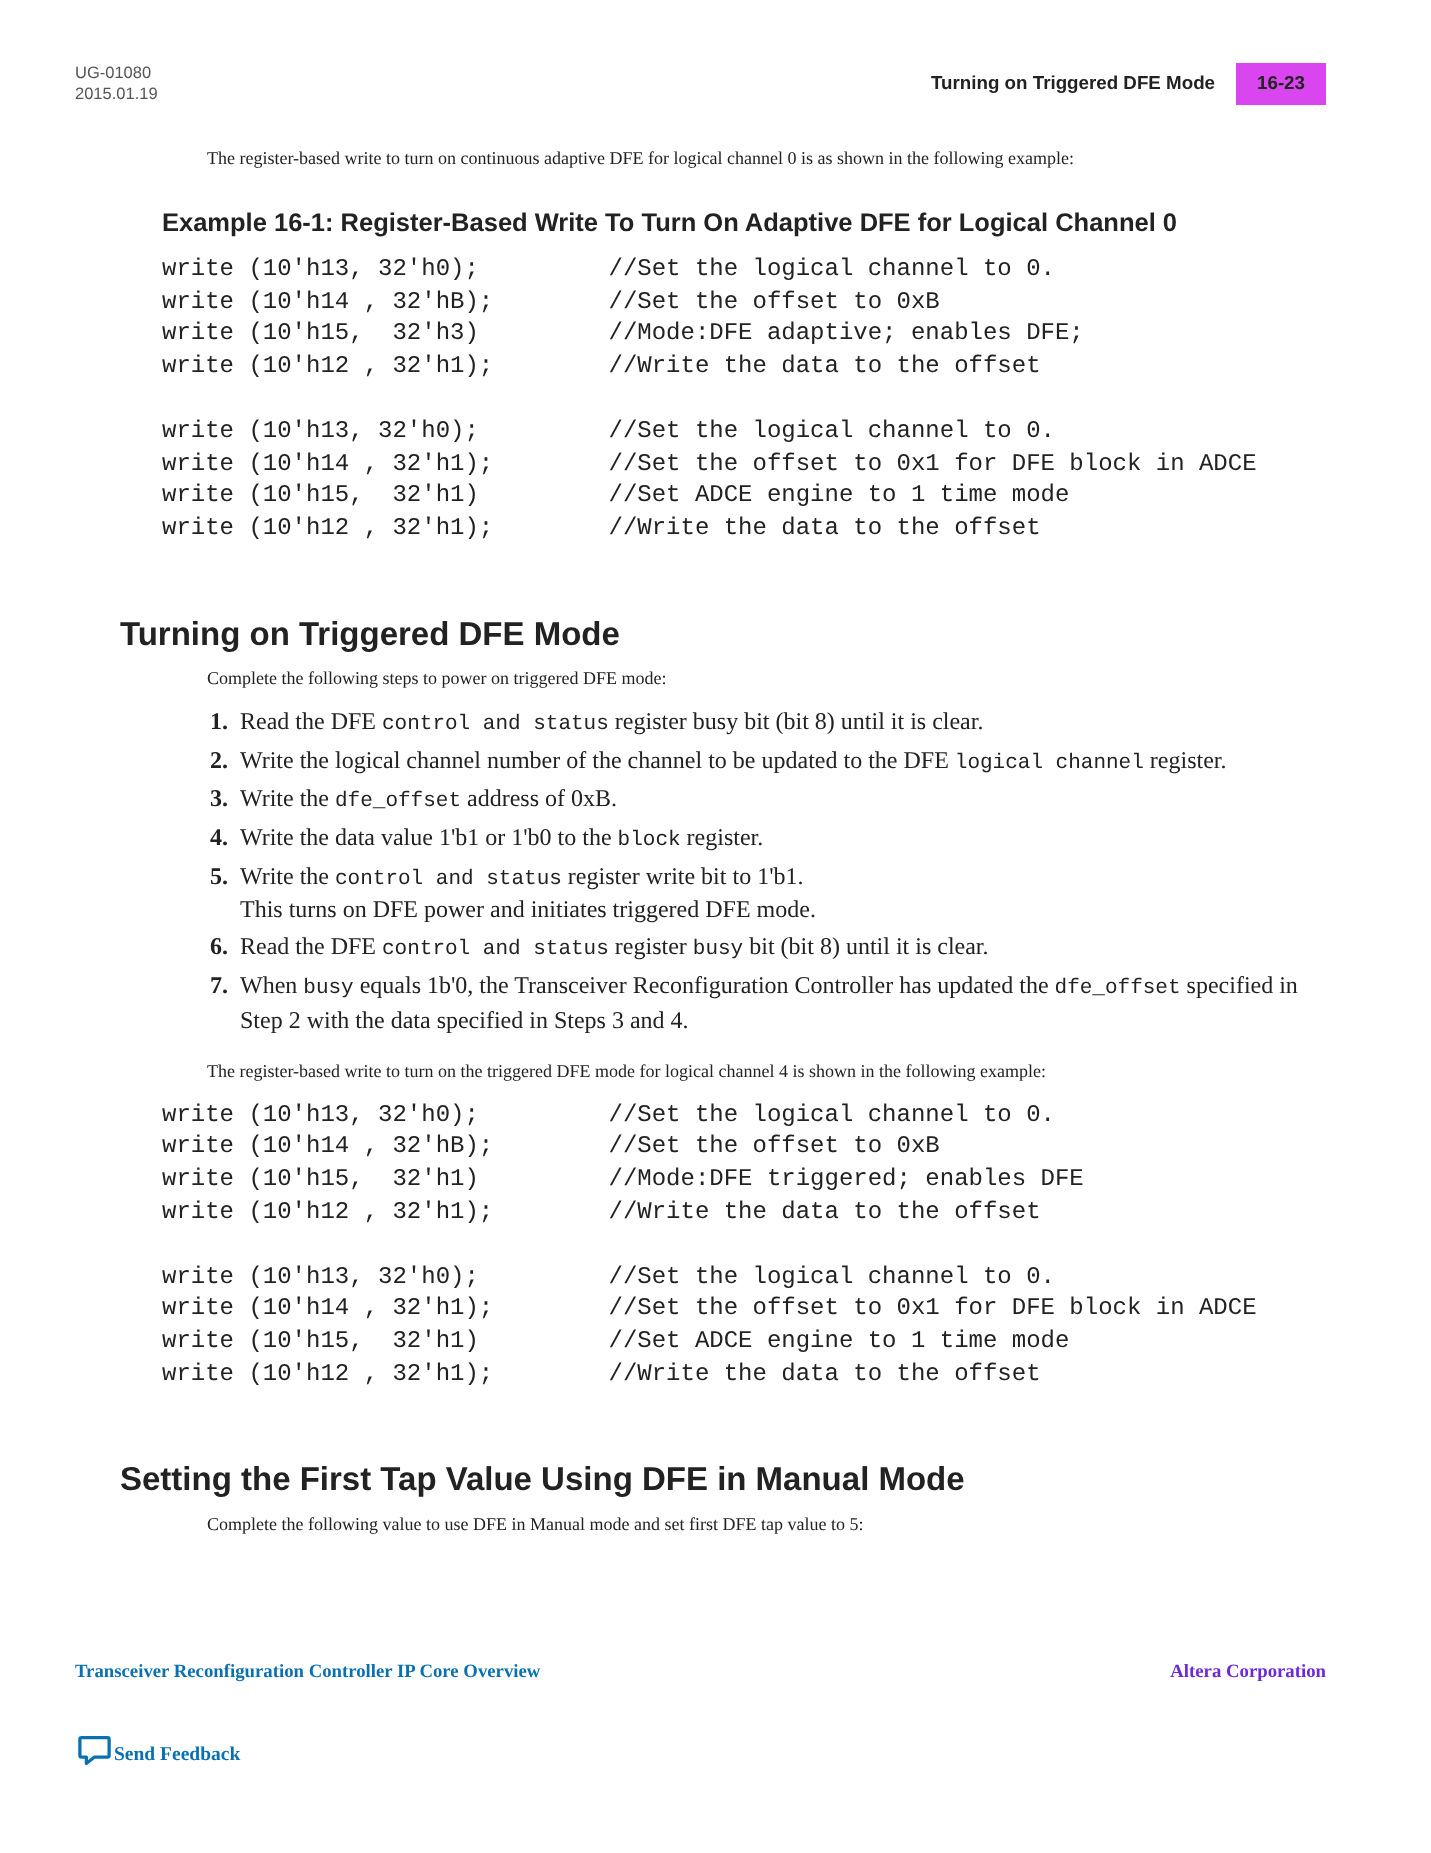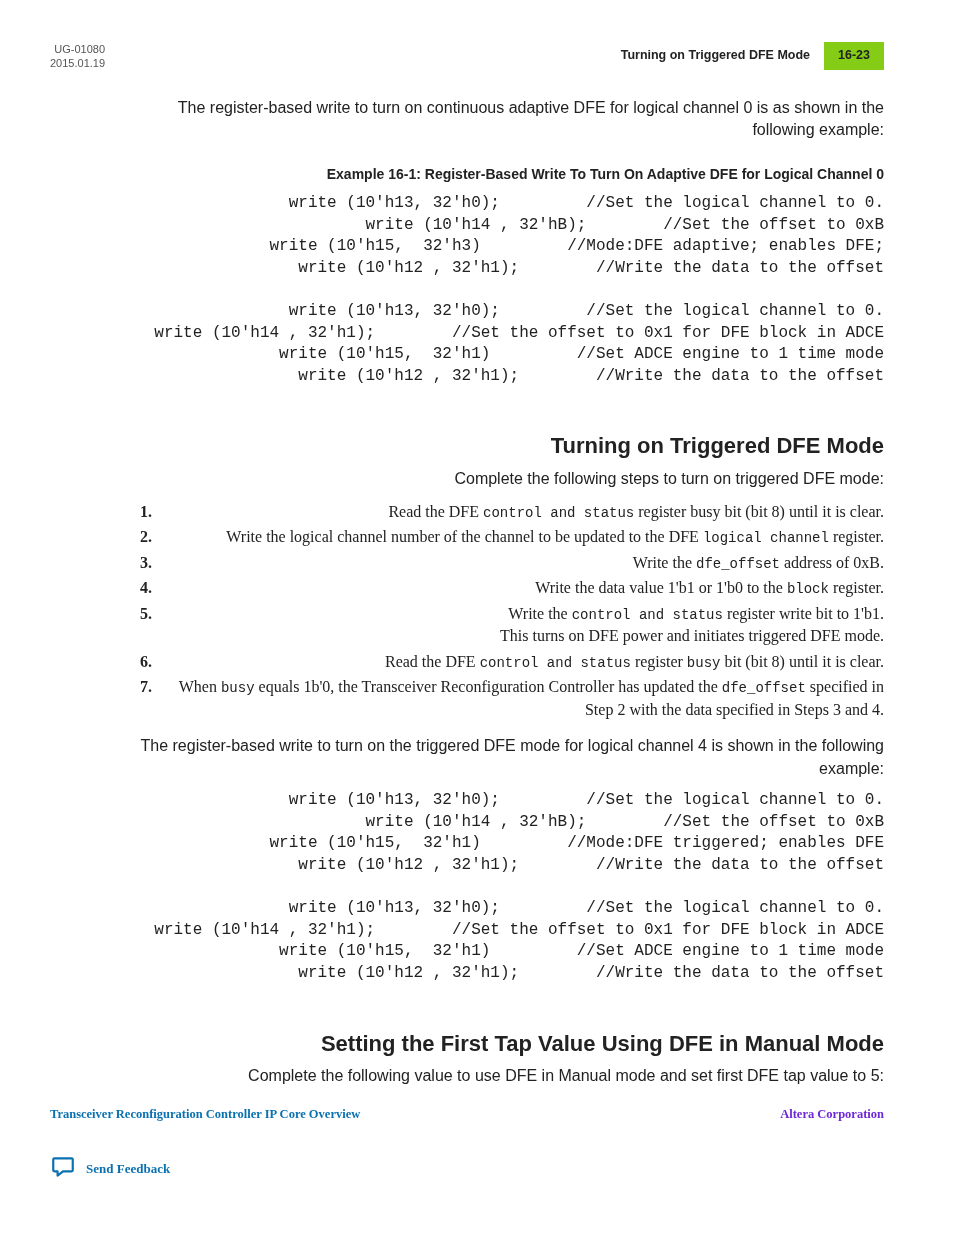--- a/index.html
+++ b/index.html
@@ -10,21 +10,20 @@
     color: #222;
     font-size: 16px;
     line-height: 1.4;
   }
   .page {
     width: 954px;
     height: 1235px;
     box-sizing: border-box;
     padding: 42px 70px 30px 50px;
     position: relative;
-    text-align: right;
   }
   .topbar {
     display: flex;
     justify-content: space-between;
     align-items: flex-start;
     font-family: "Segoe UI", "Helvetica Neue", Arial, sans-serif;
     margin-bottom: 26px;
   }
   .top-left {
     font-size: 11px;
@@ -35,35 +34,35 @@
     display: flex;
     align-items: stretch;
     font-size: 12.5px;
     font-weight: 700;
     color: #222;
   }
   .tr-label {
     padding: 5px 14px 5px 4px;
   }
   .tr-page {
-    background: #84cc16;
+    background: #d946ef;
     padding: 5px 14px;
   }
   .content {
     padding-left: 88px;
   }
   p.body {
-    font-family: Liberation Sans, sans-serif;
-    font-size: 16px;
+    font-family: Liberation Serif, serif;
+    font-size: 12px;
     margin: 0 0 10px 0;
   }
   .example-title {
     font-family: "Segoe UI", "Helvetica Neue", Arial, sans-serif;
     font-weight: 700;
-    font-size: 14px;
+    font-size: 17px;
     margin: 24px 0 8px 0;
     margin-left: -30px;
   }
   pre.code {
     font-family: "Courier New", Courier, monospace;
     font-size: 16px;
     white-space: pre;
     margin: 6px 0 6px -30px;
     line-height: 1.35;
   }
@@ -108,21 +107,21 @@
     color: #0a71b0;
     font-weight: 700;
   }
   .footer-corp {
     color: #6d28d9;
     font-weight: 700;
   }
   .feedback {
     display: flex;
     align-items: center;
-    gap: 10px;
+    gap: 0;
     margin-top: 30px;
     color: #0a71b0;
     font-weight: 700;
     font-size: 13px;
   }
   .feedback svg {
     width: 26px;
     height: 26px;
   }
 </style>
@@ -151,21 +150,21 @@
 write (10'h14 , 32'hB);        //Set the offset to 0xB
 write (10'h15,  32'h3)         //Mode:DFE adaptive; enables DFE;
 write (10'h12 , 32'h1);        //Write the data to the offset
 
 write (10'h13, 32'h0);         //Set the logical channel to 0.
 write (10'h14 , 32'h1);        //Set the offset to 0x1 for DFE block in ADCE
 write (10'h15,  32'h1)         //Set ADCE engine to 1 time mode
 write (10'h12 , 32'h1);        //Write the data to the offset</pre>
 
     <h2 class="section">Turning on Triggered DFE Mode</h2>
-    <p class="body">Complete the following steps to turn on triggered DFE mode:</p>
+    <p class="body">Complete the following steps to power on triggered DFE mode:</p>
     <ol class="steps">
       <li>Read the DFE <span class="mono">control and status</span> register busy bit (bit 8) until it is clear.</li>
       <li>Write the logical channel number of the channel to be updated to the DFE <span class="mono">logical channel</span> register.</li>
       <li>Write the <span class="mono">dfe_offset</span> address of 0xB.</li>
       <li>Write the data value 1'b1 or 1'b0 to the <span class="mono">block</span> register.</li>
       <li>Write the <span class="mono">control and status</span> register write bit to 1'b1.<br>This turns on DFE power and initiates triggered DFE mode.</li>
       <li>Read the DFE <span class="mono">control and status</span> register <span class="mono">busy</span> bit (bit 8) until it is clear.</li>
       <li>When <span class="mono">busy</span> equals 1b'0, the Transceiver Reconfiguration Controller has updated the <span class="mono">dfe_offset</span> specified in Step 2 with the data specified in Steps 3 and 4.</li>
     </ol>
     <p class="body">The register-based write to turn on the triggered DFE mode for logical channel 4 is shown in the following example:</p>

